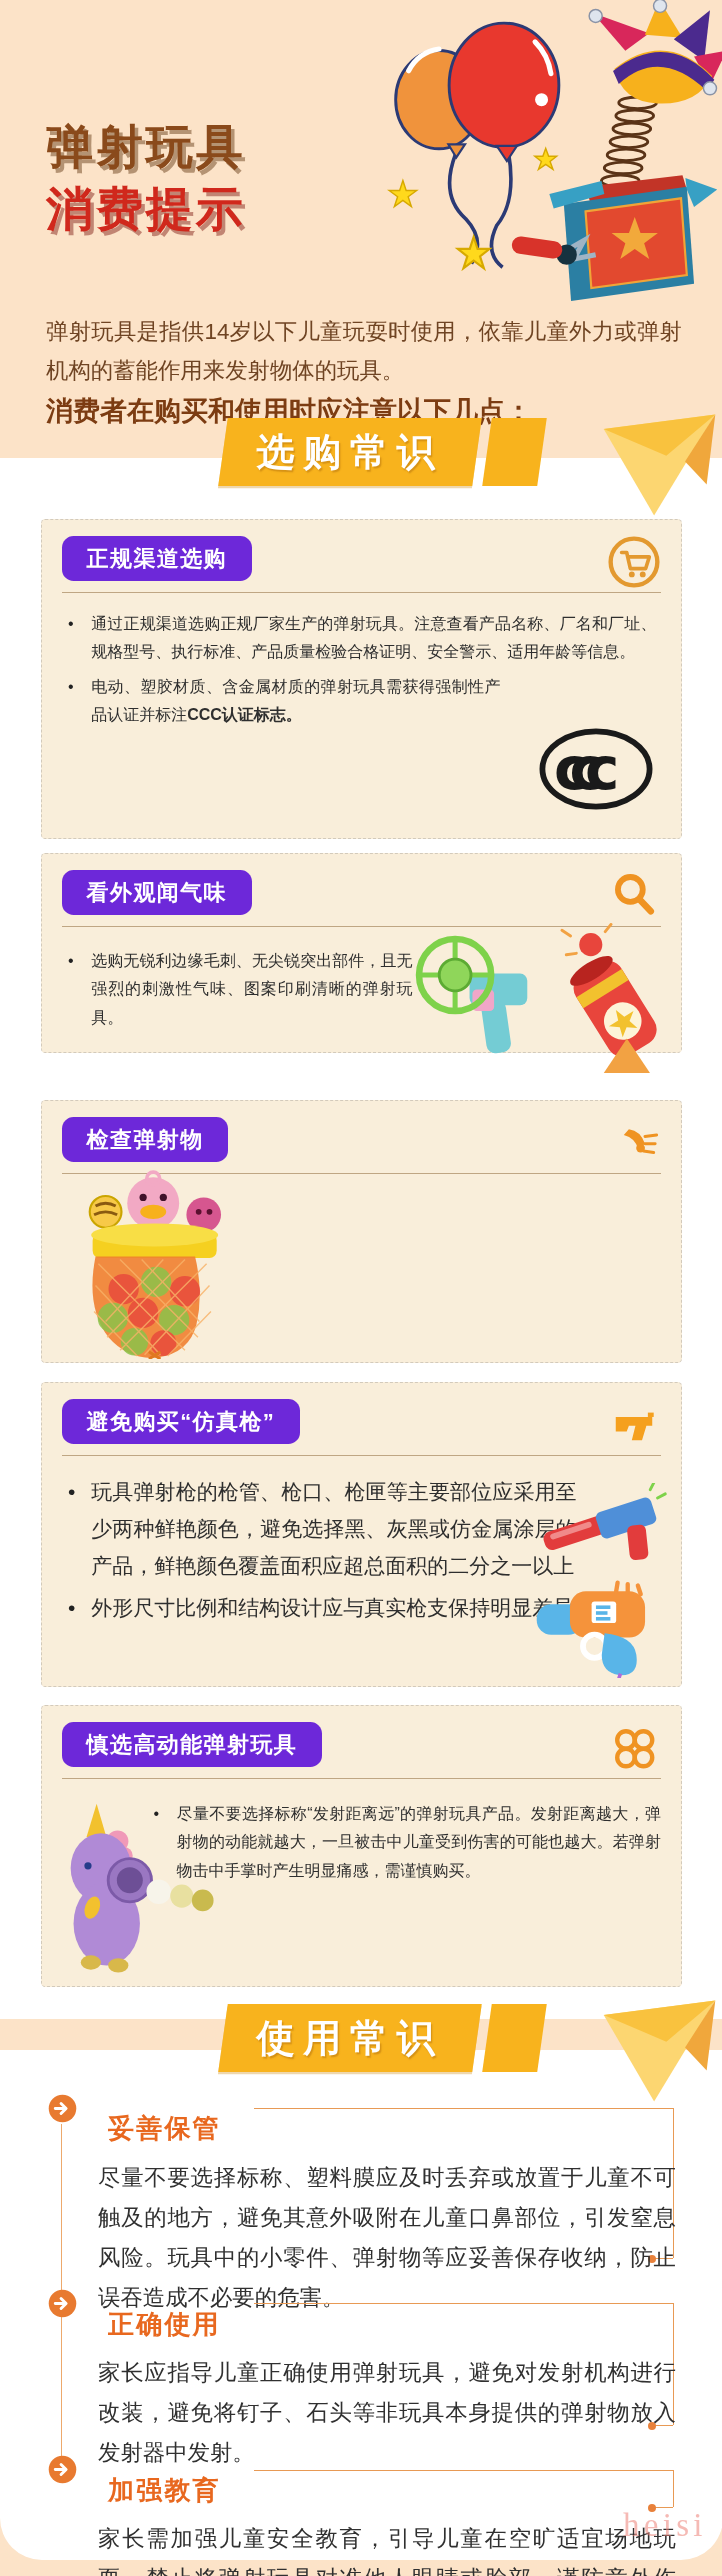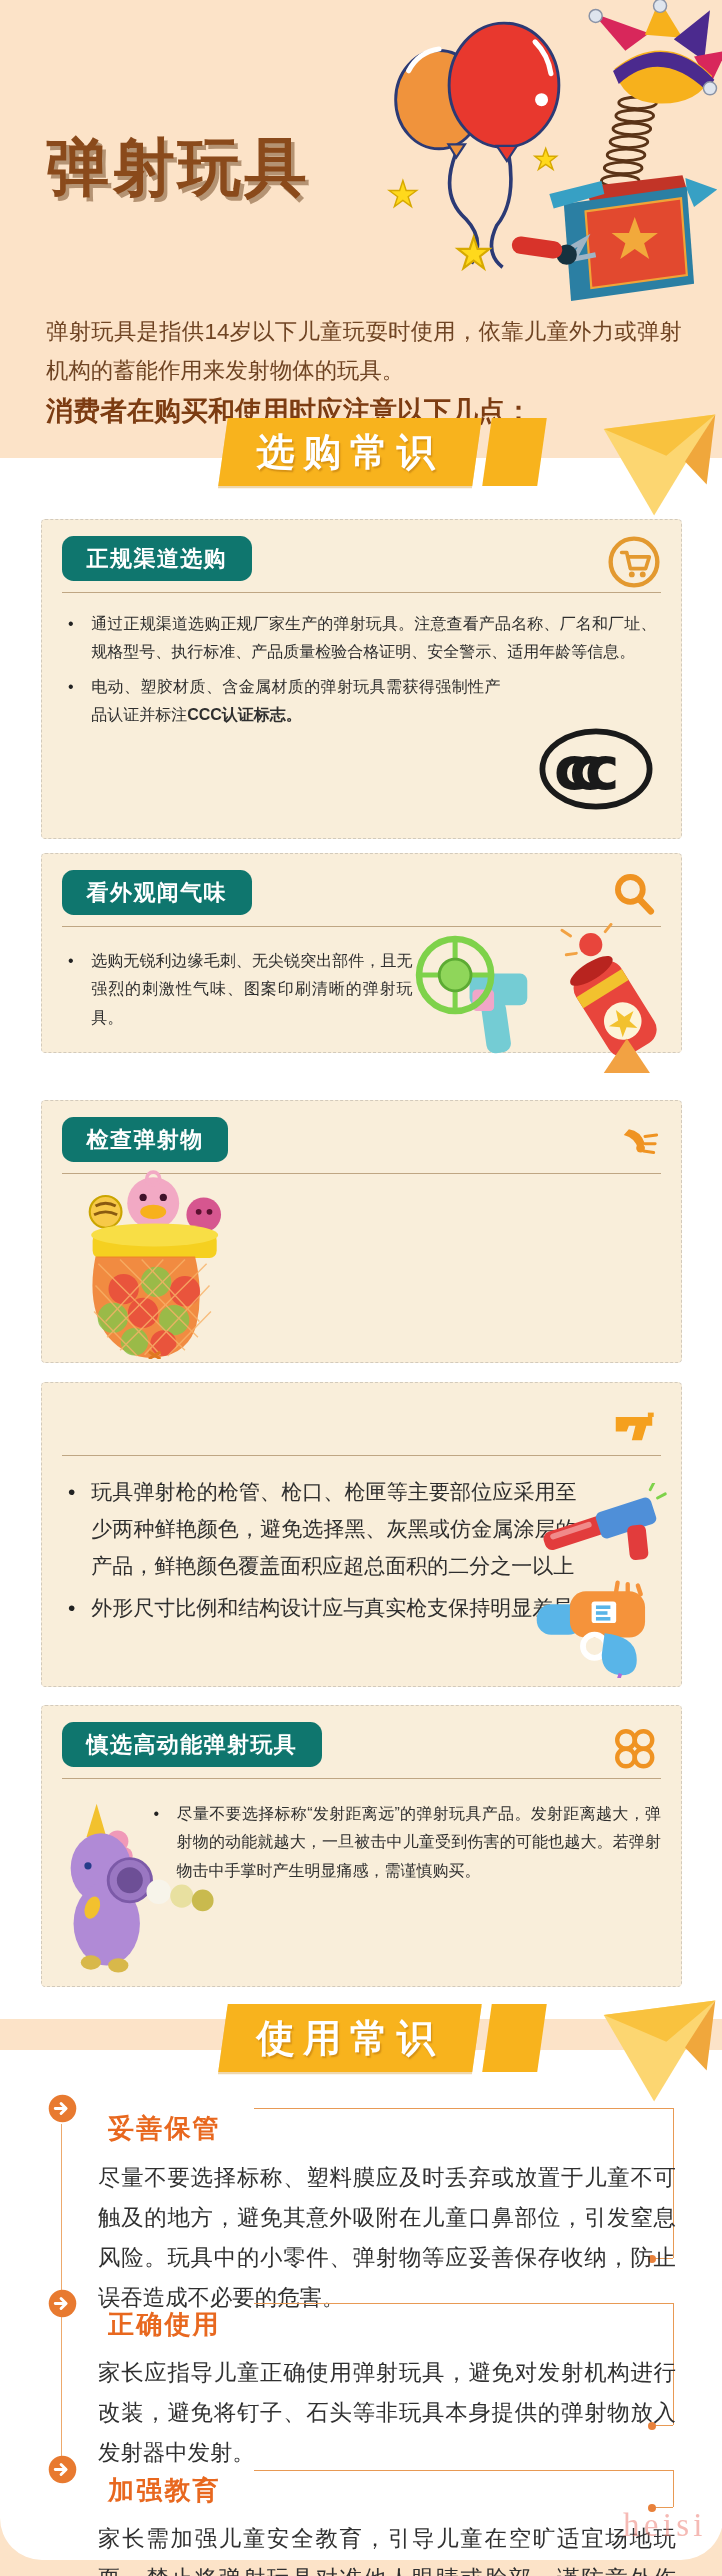--- a/index.html
+++ b/index.html
@@ -4,32 +4,32 @@
 <style>
   html,body{margin:0;padding:0;}
   body{font-family:"Liberation Sans","DejaVu Sans",sans-serif;}
   #poster{position:relative;width:723px;height:2576px;background:#fce3c8;overflow:hidden;}
   .abs{position:absolute;}
   
   .panel{position:absolute;left:0;width:723px;background:#ffffff;}
   #panelA{top:458px;height:1561px;}
   #panelB{top:2050px;height:510px;border-radius:0 0 42px 42px;}
   
-  .title{position:absolute;left:46px;top:85px;font-size:63px;font-weight:900;letter-spacing:2.9px;line-height:1.3;}
+  .title{position:absolute;left:46px;top:85px;font-size:47px;font-weight:900;letter-spacing:2.9px;line-height:1.3;}
   .title .l1{color:#8a4a1b;text-shadow:3.6px 3.6px 0 rgba(94,48,12,.45);display:block;}
   .title .l2{color:#d0281c;text-shadow:3.6px 3.6px 0 rgba(122,18,12,.45);display:block;}
   .intro{position:absolute;left:46px;top:291px;width:636px;font-size:22.4px;line-height:1.74;color:#6f4423;font-weight:500;text-align:justify;}
   .notice{position:absolute;left:46px;top:366px;font-size:27px;font-weight:700;color:#7c3c12;}
   
   .banner{position:absolute;left:223px;width:254px;height:68px;background:#f8b31d;transform:skewX(-8deg);box-shadow:0 2.2px 0 rgba(205,140,20,.35);}
   .banner .bt{display:block;transform:skewX(8deg);text-align:center;line-height:68px;font-size:38px;font-weight:800;color:#fff;letter-spacing:8.7px;text-shadow:1.4px 2.2px 1.4px rgba(170,105,10,.45);}
   .banner-fold{position:absolute;left:487px;width:55px;height:68px;background:#f8b31d;transform:skewX(-8deg);}
   
   .card{position:absolute;left:41px;width:641px;background:#f9eeda;border:1.4px dashed #d3cabb;border-radius:4.3px;box-sizing:border-box;}
-  .card-head{position:absolute;left:20px;top:16px;height:45px;line-height:45px;padding:0 24.6px;background:#0f766e;border-radius:11.6px;color:#fff;font-size:22px;font-weight:800;letter-spacing:1.4px;}
+  .card-head{position:absolute;left:20px;top:16px;height:45px;line-height:45px;padding:0 24.6px;background:#6d28d9;border-radius:11.6px;color:#fff;font-size:22px;font-weight:800;letter-spacing:1.4px;}
   .card-div{position:absolute;left:20px;right:20px;top:72px;border-top:1.4px solid #bfa683;}
   .card-icon{position:absolute;right:20px;top:14.5px;width:54px;height:54px;}
   .card-body{position:absolute;font-size:16px;line-height:1.78;color:#2e2e2e;font-weight:500;text-align:justify;}
   .bullet{position:relative;padding-left:24.6px;margin:0 0 5.8px 0;}
   .bullet::before{content:"\2022";position:absolute;left:1.4px;top:0;color:#222;}
   .c4 .card-body{font-size:21px;line-height:1.75;}
   
   .u-title{position:absolute;left:108px;font-size:26px;font-weight:800;color:#e8681f;letter-spacing:2.2px;}
   .u-text{position:absolute;left:98px;width:578px;font-size:22.4px;line-height:1.78;color:#303030;font-weight:500;text-align:justify;}
   .u-icon{position:absolute;left:48px;width:29px;height:29px;}
@@ -87,20 +87,21 @@
     <polygon points="100,268 172,250 176,268 106,288" fill="#37a0c4"></polygon>
     <polygon points="288,246 332,262 300,286 290,262" fill="#37a0c4"></polygon>
     <path d="M120 348 l28 -16 -14 26 30 -6" fill="none" stroke="#9fb4c4" stroke-width="7"></path>
     <circle cx="124" cy="352" r="14" fill="#16323f"></circle>
     <rect x="48" y="330" width="70" height="24" rx="12" fill="#d8332a" transform="rotate(8 83 342)"></rect>
     <polygon points="95,205 99,216 110,216 101,223 105,234 95,227 85,234 89,223 80,216 91,216" fill="#ffd91c" stroke="#d7a900" stroke-width="2"></polygon>
   </svg>
 
   <h1 class="title">
     <span class="l1">弹射玩具</span>
+    <span class="l2">消费提示</span>
   </h1>
   <p class="intro">弹射玩具是指供14岁以下儿童玩耍时使用，依靠儿童外力或弹射机构的蓄能作用来发射物体的玩具。</p>
   <p class="notice">消费者在购买和使用时应注意以下几点：</p>
 
   <div class="banner" style="top:418px">
     <span class="bt">选购常识</span>
   </div>
   <div class="banner-fold" style="top:418px"></div>
   <svg class="abs" style="left:600px;top:411px" width="119" height="108" viewBox="0 0 165 150">
     <polygon points="5,25 160,5 75,145" fill="#fcd671"></polygon>
@@ -200,20 +201,21 @@
       </g>
       <g stroke="#f8b268" stroke-width="2" fill="none" opacity="0.8">
         <path d="M50 130 l120 120 M80 124 l108 108 M110 124 l80 86 M46 160 l90 96 M44 196 l60 62"></path>
         <path d="M200 130 l-120 120 M170 124 l-108 108 M140 124 l-80 86 M204 160 l-90 96 M206 196 l-60 62"></path>
       </g>
       <path d="M120 252 l16 10 m0 -10 l-16 10" stroke="#e07820" stroke-width="4"></path>
     </svg>
   </section>
 
   <section class="card c4" style="top:1382px;height:305px">
+    <div class="card-head">避免购买“仿真枪”</div>
     <svg class="card-icon" viewBox="0 0 74 74">
       <path d="M12 26 h50 v12 h-8 l-6 20 h-14 l5 -20 h-9 l-3 8 h-15 z" fill="#f5a01e"></path>
       <rect x="56" y="20" width="8" height="6" fill="#f5a01e"></rect>
     </svg>
     <div class="card-div"></div>
     <div class="card-body" style="left:24.6px;top:91px;width:510px">
       <p class="bullet">玩具弹射枪的枪管、枪口、枪匣等主要部位应采用至少两种鲜艳颜色，避免选择黑、灰黑或仿金属涂层的产品，鲜艳颜色覆盖面积应超总面积的二分之一以上</p>
       <p class="bullet">外形尺寸比例和结构设计应与真实枪支保持明显差异</p>
     </div>
     <svg class="abs" style="right:1.4px;top:100px" width="145" height="195" viewBox="0 0 200 270">

